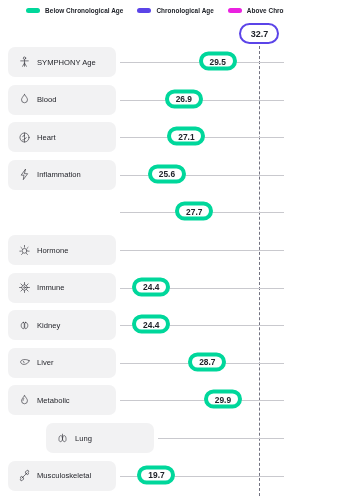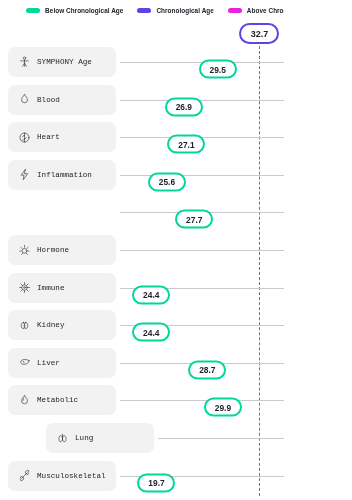--- a/index.html
+++ b/index.html
@@ -104,49 +104,48 @@
     flex: 0 0 13px;
     display: block;
     color: #3c3c43;
   }
   .row-icon svg { display: block; width: 13px; height: 13px; }
   .row-label {
     font-size: 7.6px;
     color: #24252b;
     white-space: nowrap;
     letter-spacing: .02px;
-    font-family: Liberation Mono, monospace;
   }
 
   
   .row-track {
     position: absolute;
     left: 120px; right: 4px;
     top: 15px;
     height: 1px;
     background: #c9c9ce;
   }
 
   
   .value-bubble {
     position: absolute;
-    top: 22px;
+    top: 14px;
     transform: translate(-50%, -50%);
     display: flex;
     align-items: center;
     justify-content: center;
     min-width: 38px;
     height: 19px;
     padding: 0 6px;
     border-radius: 10px;
     background: #ffffff;
     font-size: 8.4px;
     font-weight: bold;
     color: #20232a;
-    border: 2px solid #ef4444;
+    border: 4px solid #ef4444;
     z-index: 4;
     white-space: nowrap;
   }
   .value-bubble.below { border-color: #00d79b; }
   .value-bubble.above { border-color: #ea21e0; }
 </style>
 </head>
 <body>
 
 <div id="app">

